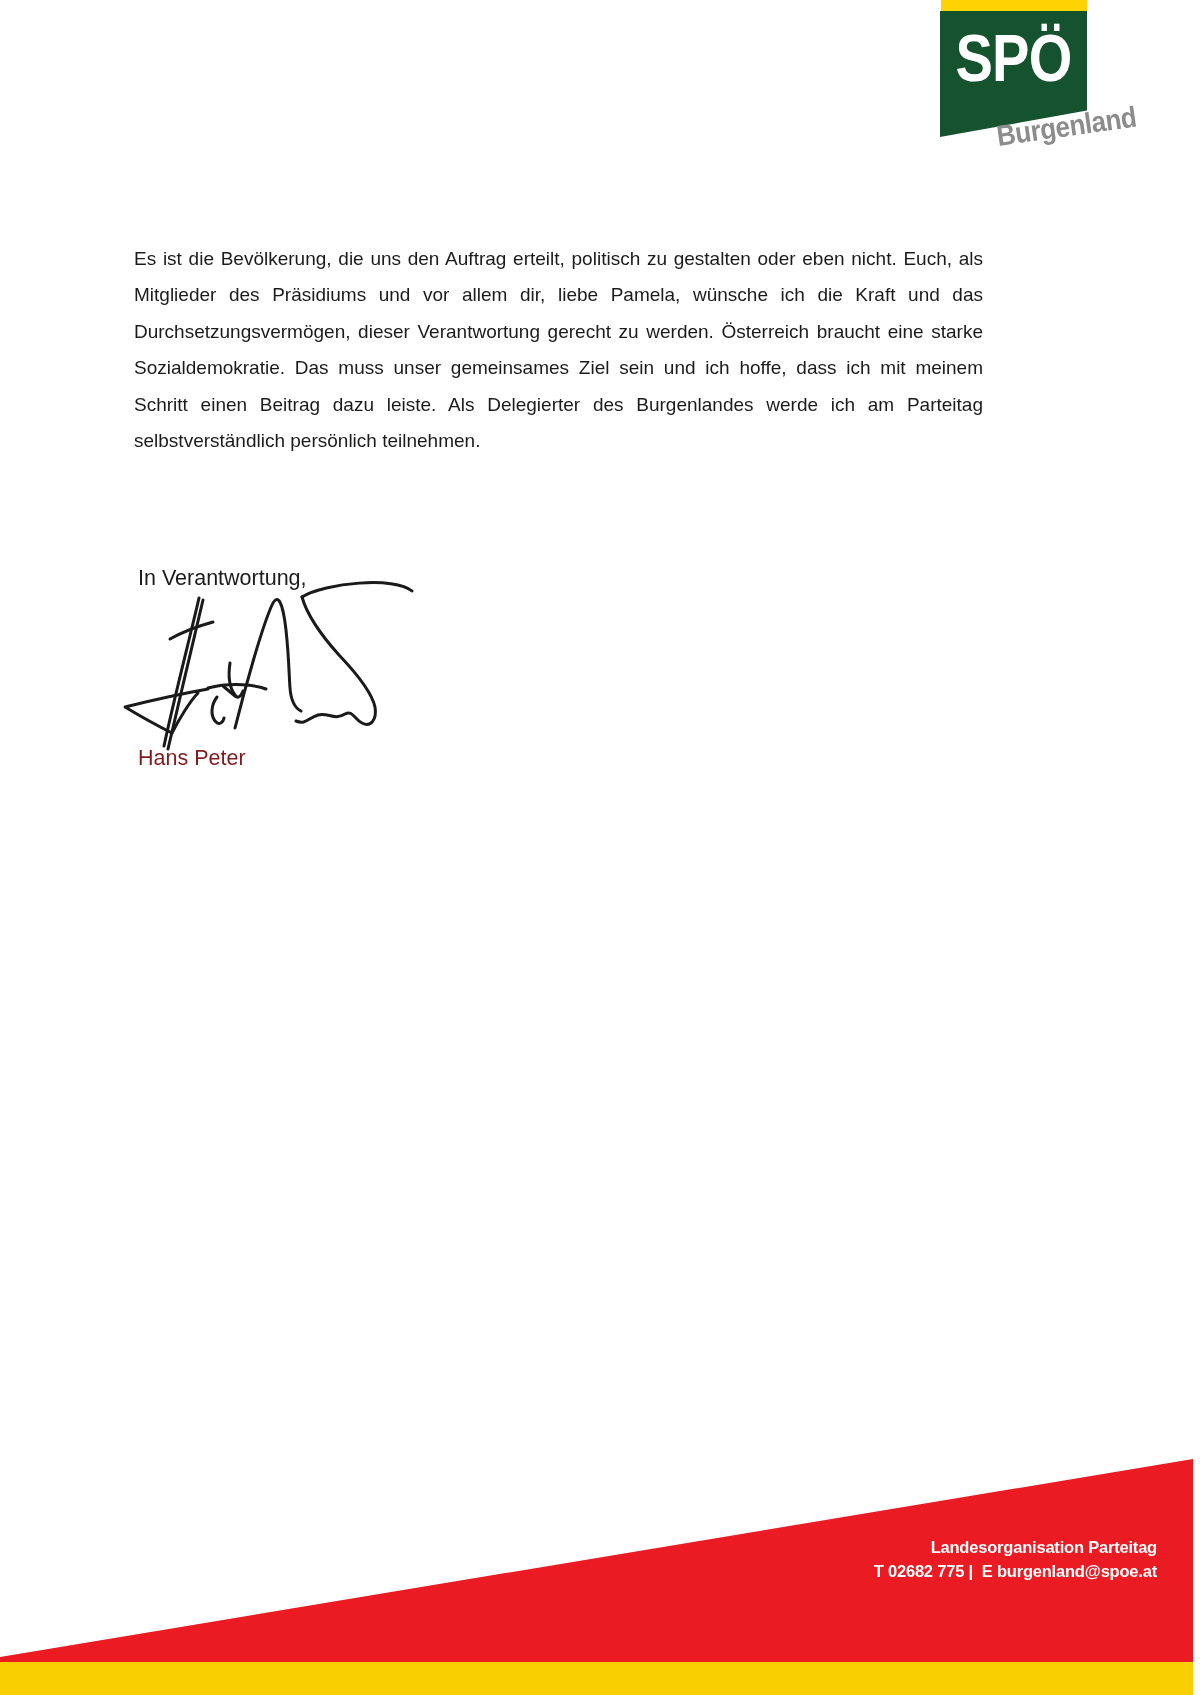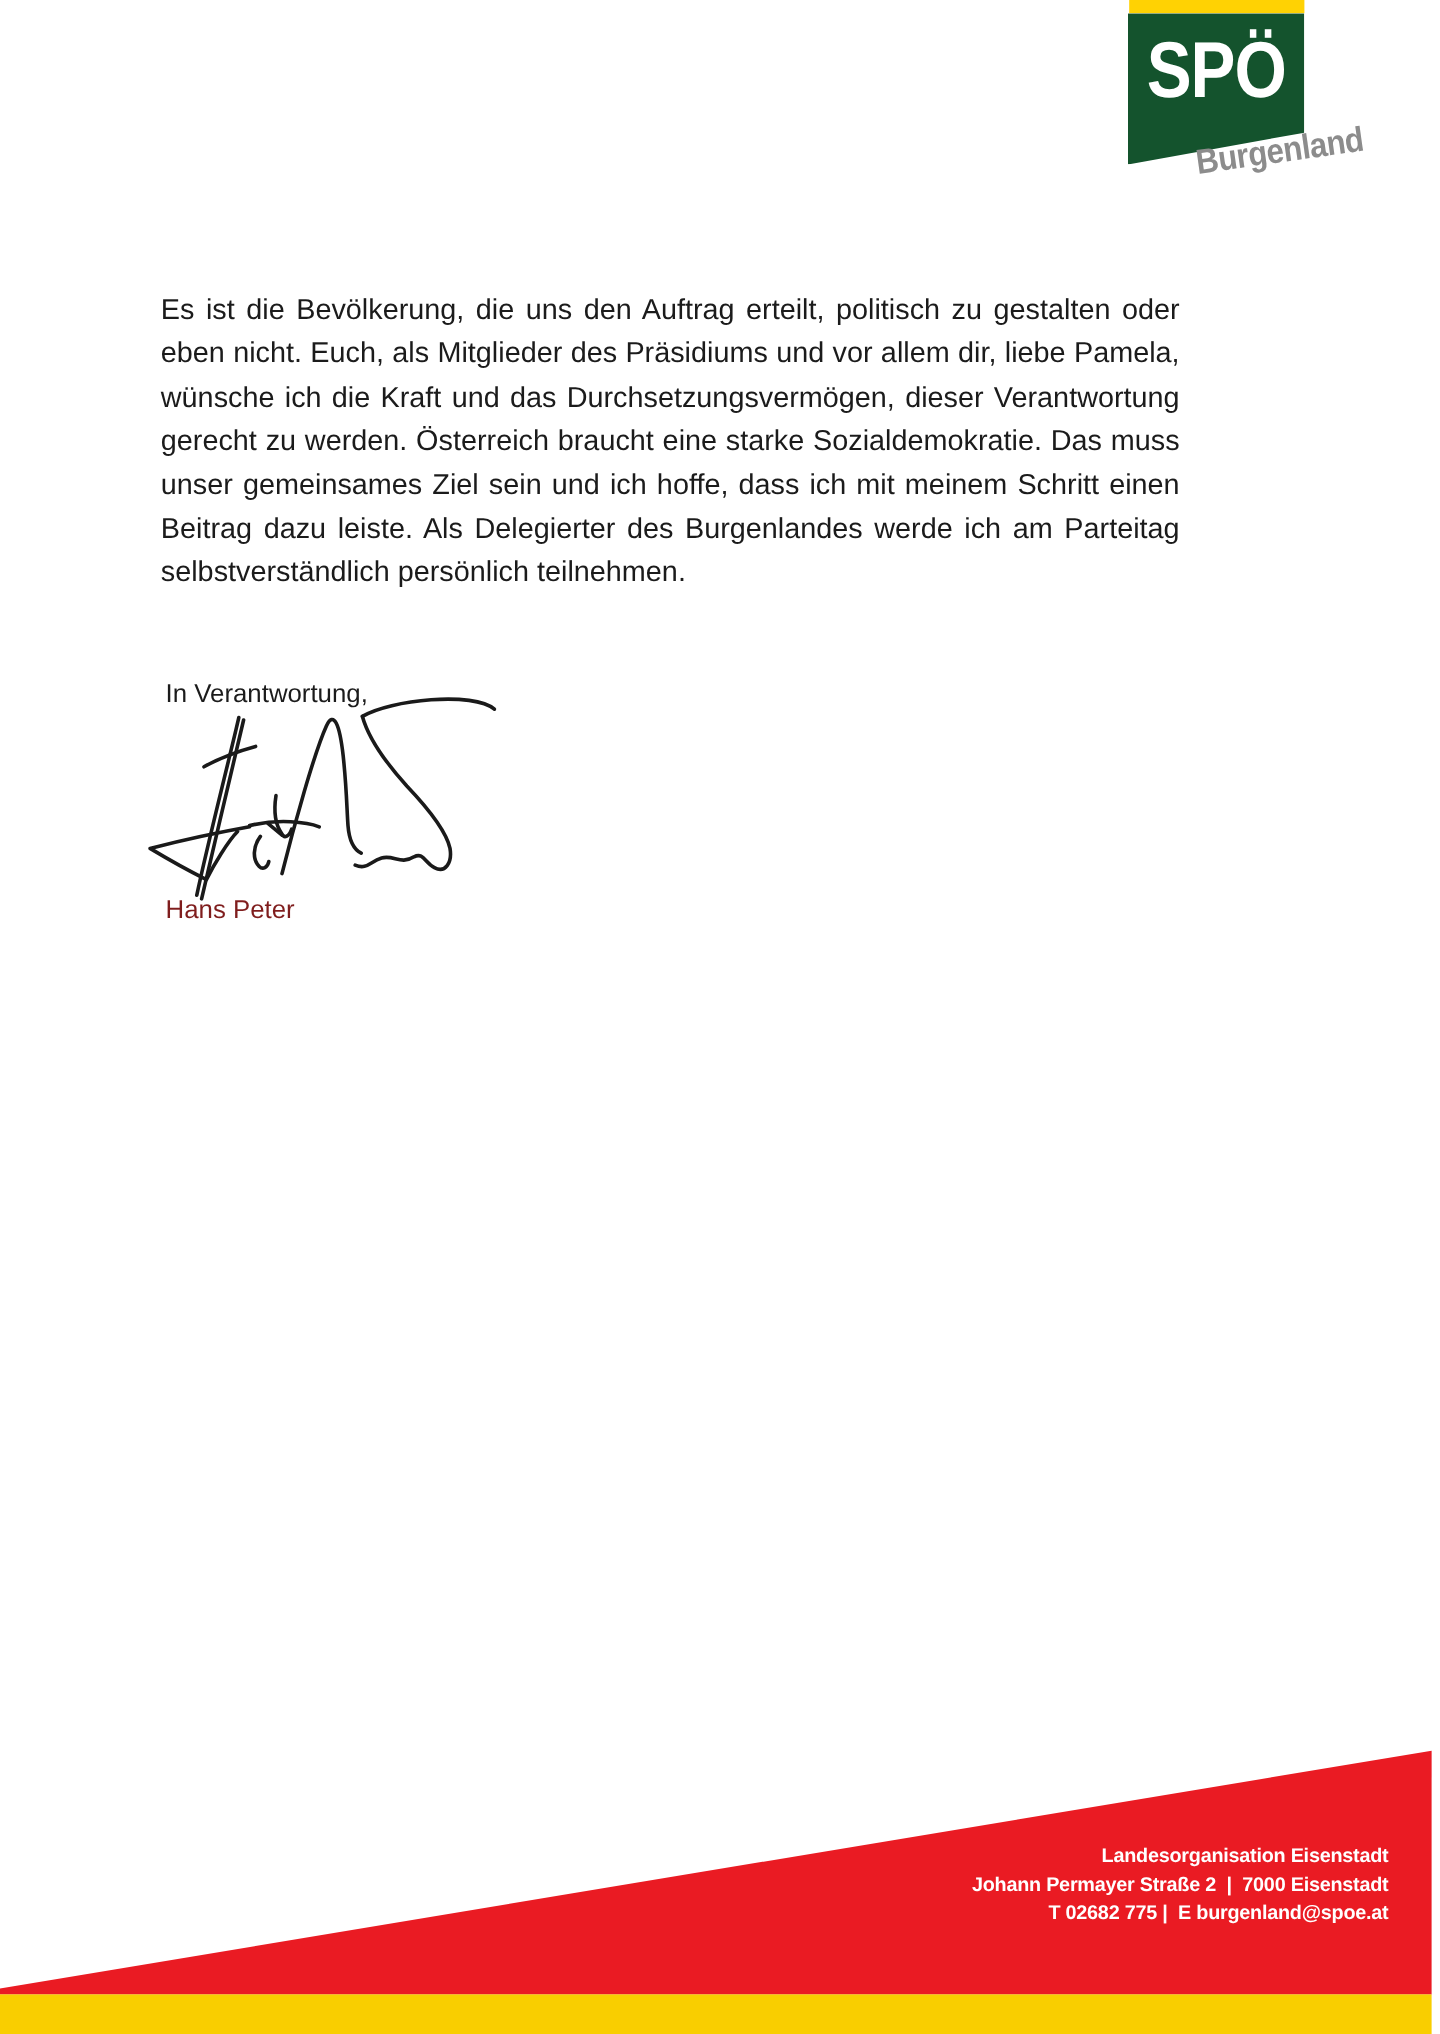--- a/index.html
+++ b/index.html
@@ -36,21 +36,21 @@
     color:#8c8c8c;
     font-size:29px;font-weight:bold;
     letter-spacing:-0.5px;
     transform:rotate(-8deg) scaleX(0.9);
     transform-origin:left center;
     white-space:nowrap;
   }
   
   .letter-body{
     position:absolute;left:134px;top:241px;width:849px;
-    font-size:24px;line-height:36.4px;
+    font-size:19px;line-height:36.4px;
     color:#1b1b1b;
     text-align:justify;
   }
   .closing{
     position:absolute;left:138px;top:566px;
     font-size:21.5px;color:#1b1b1b;
   }
   .signature{
     position:absolute;left:110px;top:575px;width:320px;height:185px;
   }
@@ -111,18 +111,17 @@
   </div>
 
   <div class="signer">Hans Peter</div>
 
   <svg class="footer-art" width="1200" height="255" viewBox="0 0 1200 255">
     <polygon points="0,217 1193,19 1193,222 0,222" fill="#ea1b23"></polygon>
     <rect x="0" y="222" width="1193" height="33" fill="#f9ce00"></rect>
   </svg>
 
   <div class="footer-text">
-    <div class="line">Landesorganisation Eisenstadt</div>
-    <div class="line">Johann Permayer Straße 2  |  7000 Eisenstadt</div>
+    <div class="line">Landesorganisation Parteitag</div>
     <div class="line">T 02682 775 |  E burgenland@spoe.at</div>
   </div>
 
 </div>
 
 </body></html>

